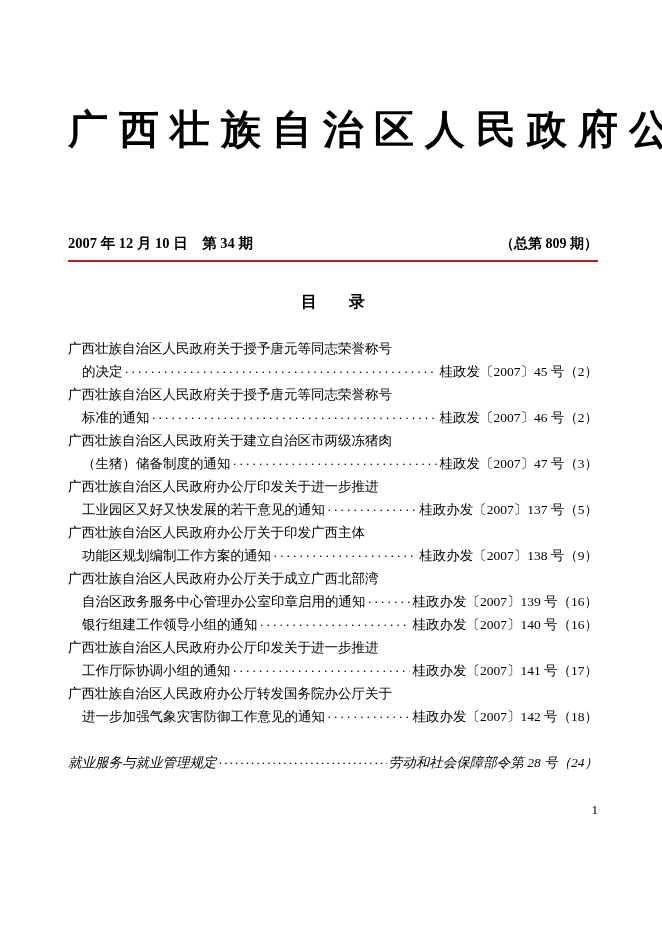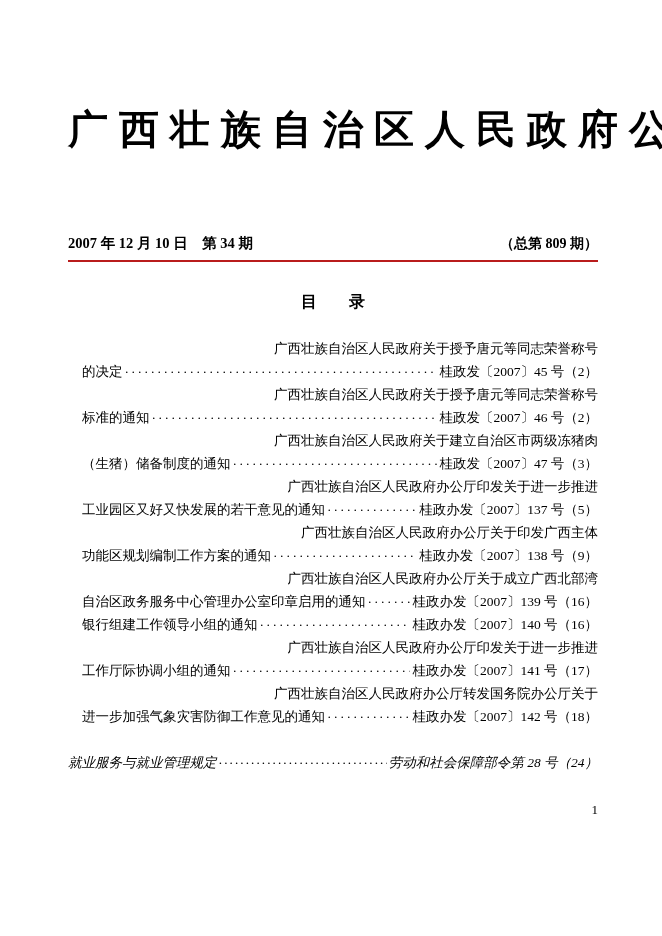--- a/index.html
+++ b/index.html
@@ -44,21 +44,20 @@
     margin-top: 30px;
     text-align: center;
     font-size: 16px;
     font-weight: bold;
   }
 
   .toc {
     margin-top: 24px;
     font-size: 13.5px;
     line-height: 23px;
-    text-align: right;
   }
   .entry .l1 { white-space: nowrap; }
   .entry .l2 {
     display: flex;
     align-items: baseline;
   }
   .entry .l2 .t {
     padding-left: 14px;
     white-space: nowrap;
   }

